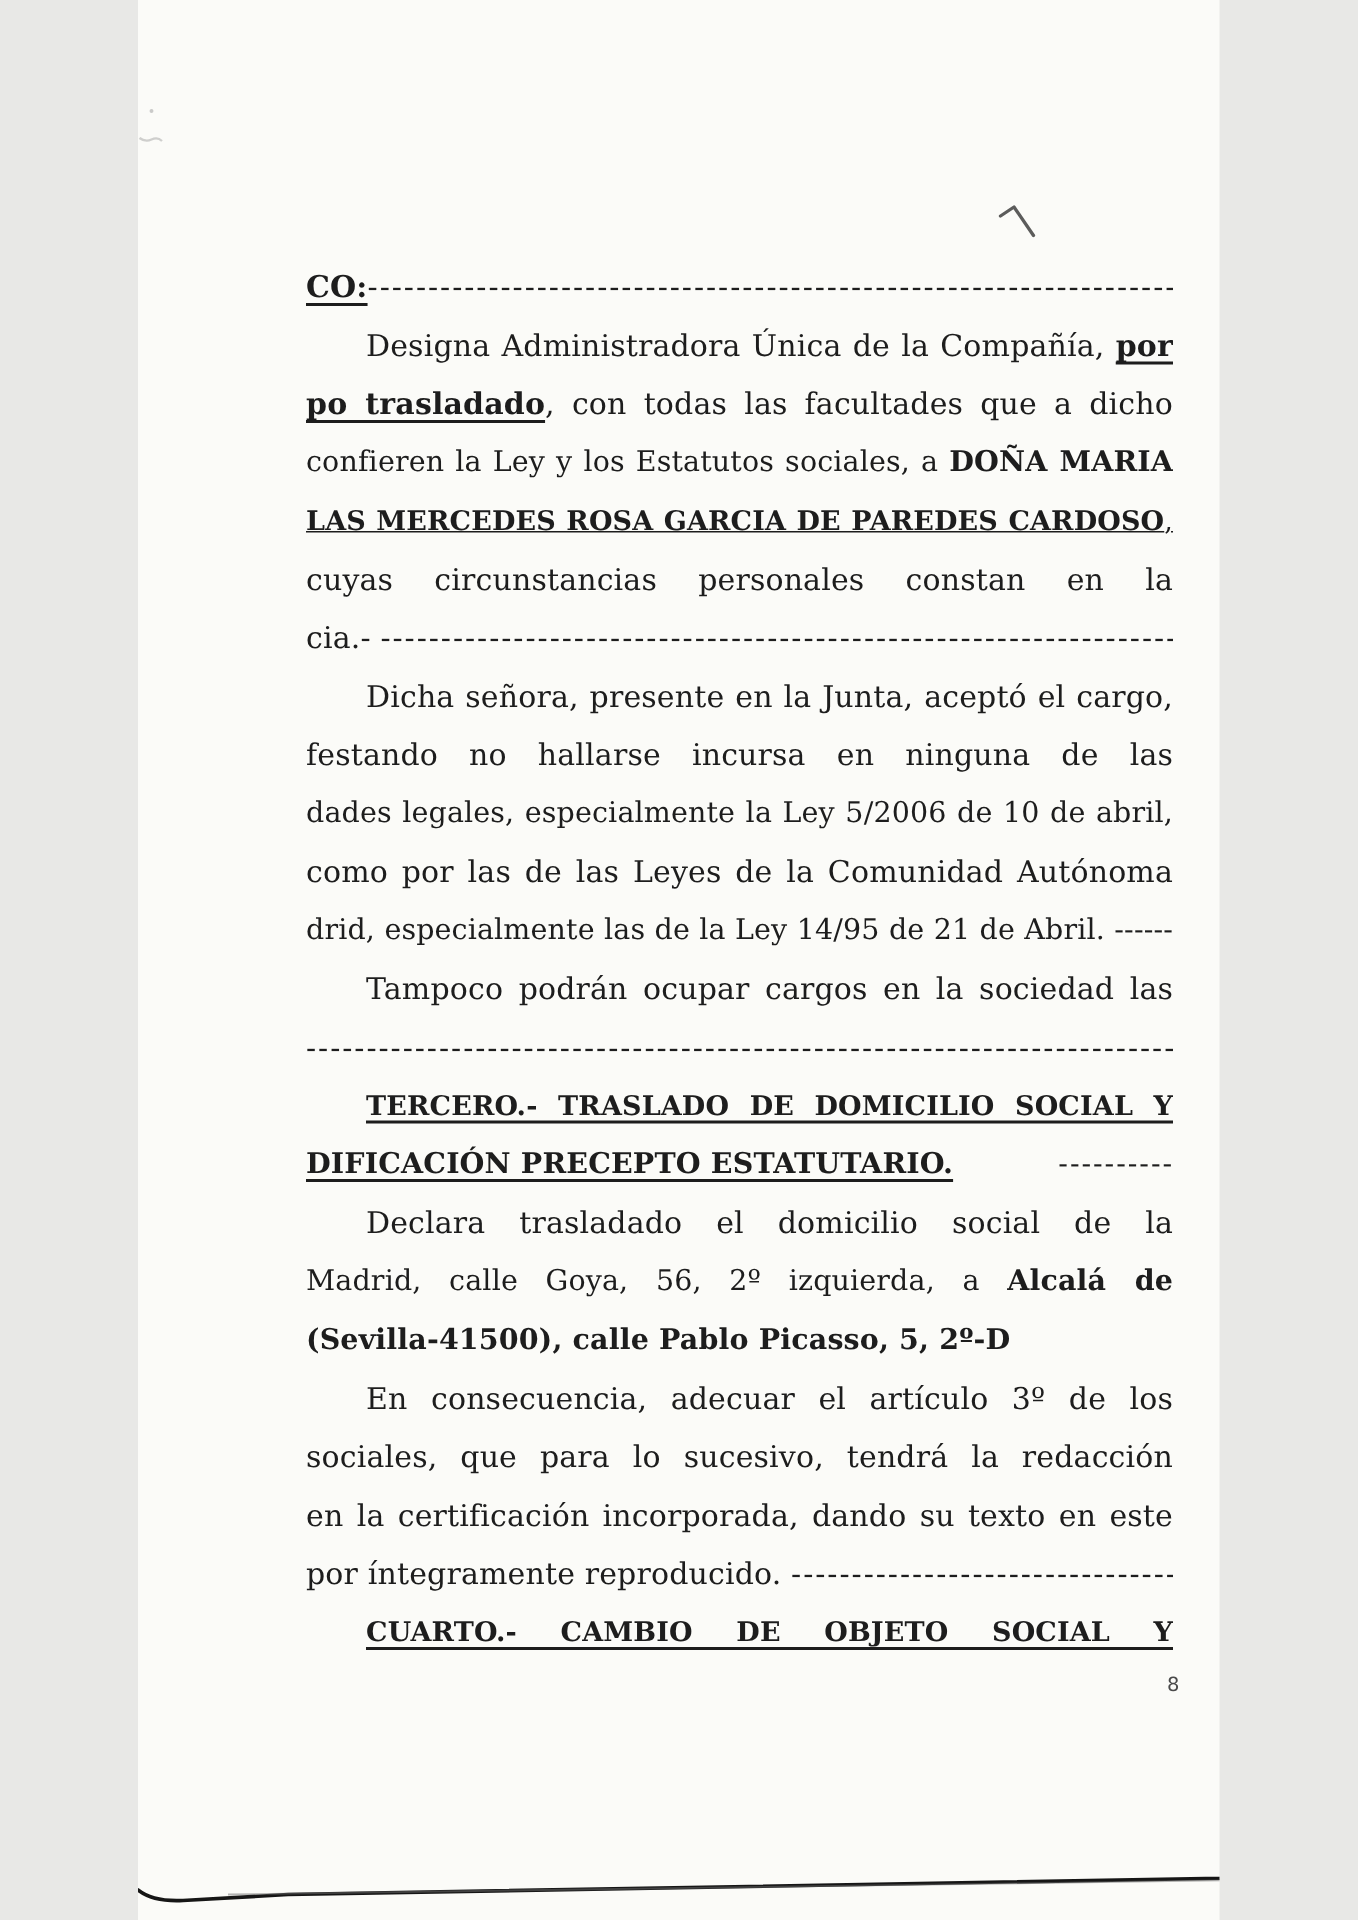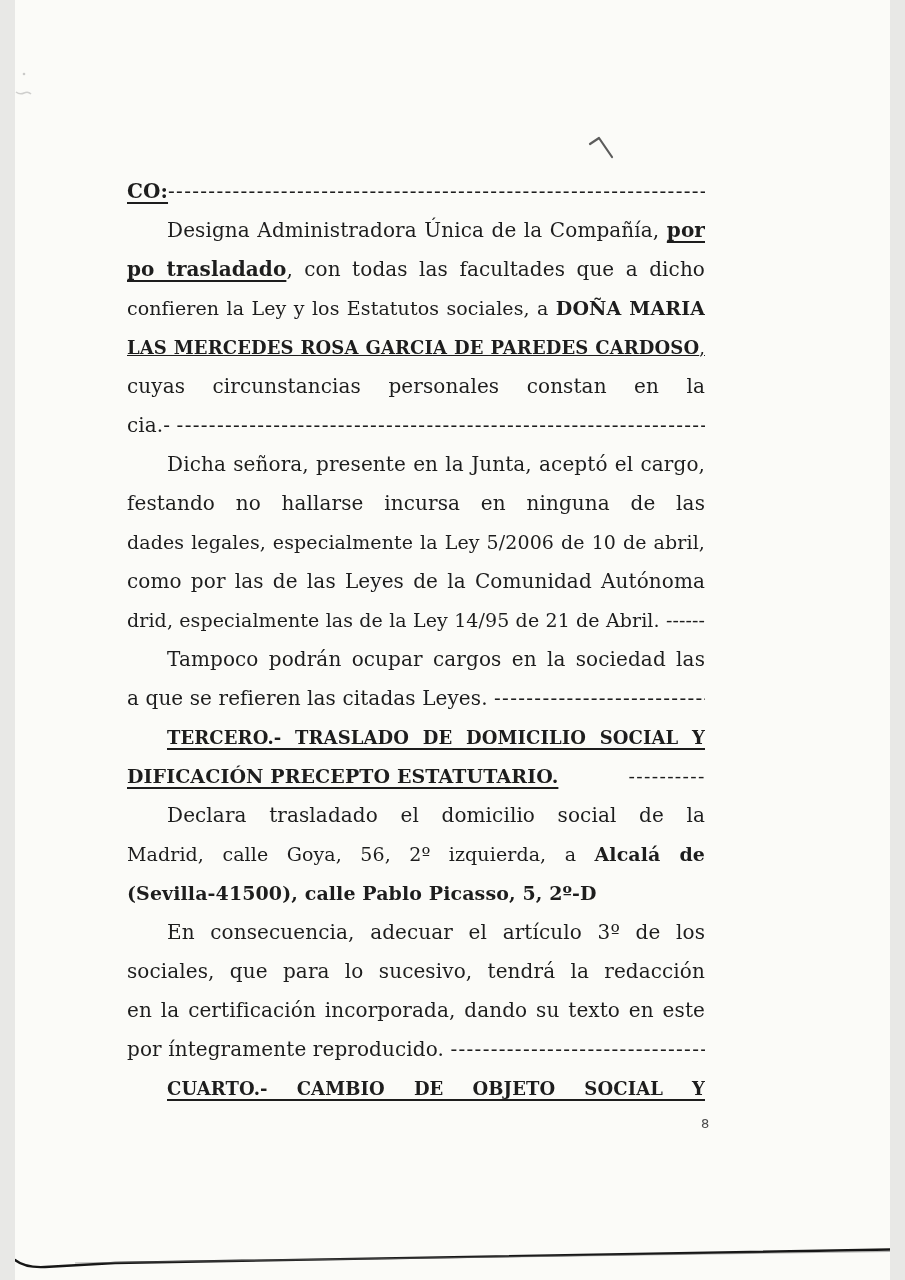--- a/index.html
+++ b/index.html
@@ -1,17 +1,17 @@
 <!DOCTYPE html>
 <html><head>
 <meta charset="utf-8">
 <style>
   html,body{margin:0;padding:0;background:#e8e8e6;}
   .page{
-    position:relative;width:875px;height:1280px;margin:0 auto;
+    position:relative;width:721px;height:1280px;margin:0 auto;
     background:#fbfbf8;overflow:hidden;
     font-family:"DejaVu Serif","Liberation Serif",serif;color:#1d1d1d;
   }
   .text-block{position:absolute;left:112px;top:172px;width:578px;}
   .line{
     height:39px;line-height:39px;font-size:20px;overflow:hidden;
     letter-spacing:0.1px;
   }
   .justify-line{text-align:justify;text-align-last:justify;}
   .fill-line{display:flex;align-items:baseline;}
@@ -50,21 +50,20 @@
         <span class="seg s-n">cia.- </span>
         <span class="seg s-n dashfill">----------------------------------------------------------------------------------------------------</span>
       </div>
       <div class="line justify-line indent"><span class="seg s-n">Dicha señora, presente en la Junta, aceptó el cargo, mani-</span></div>
       <div class="line justify-line"><span class="seg s-n">festando no hallarse incursa en ninguna de las incompatibili-</span></div>
       <div class="line justify-line" style="font-size: 19px;"><span class="seg s-n">dades legales, especialmente la  Ley 5/2006 de 10 de abril, así</span></div>
       <div class="line justify-line"><span class="seg s-n">como por las de las Leyes de la Comunidad Autónoma de Ma-</span></div>
       <div class="line justify-line" style="font-size: 19px;"><span class="seg s-n">drid, especialmente las de la Ley 14/95 de 21 de Abril. ---------</span></div>
       <div class="line justify-line indent"><span class="seg s-n">Tampoco podrán ocupar cargos en la sociedad las personas</span></div>
       <div class="line fill-line">
-        <span class="seg s-n">a que se refieren las citadas Leyes. </span>
         <span class="seg s-n dashfill">----------------------------------------------------------------------------------------------------</span>
       </div>
       <div class="line justify-line indent" style="font-size: 18px;"><span class="seg s-bu">TERCERO.- TRASLADO DE DOMICILIO SOCIAL Y MO-</span></div>
       <div class="line fill-line" style="font-size: 19px; gap: 32px;">
         <span class="seg s-bu">DIFICACIÓN PRECEPTO ESTATUTARIO.</span>
         <span class="seg s-n"> </span>
         <span class="seg s-n dashfill">----------------------------------------------------------------------------------------------------</span>
       </div>
       <div class="line justify-line indent"><span class="seg s-n">Declara trasladado el domicilio social de la Compañía de</span></div>
       <div class="line justify-line" style="font-size: 19px;"><span class="seg s-n">Madrid, calle Goya, 56, 2º izquierda, a </span><span class="seg s-b">Alcalá de Guadaira</span></div>

